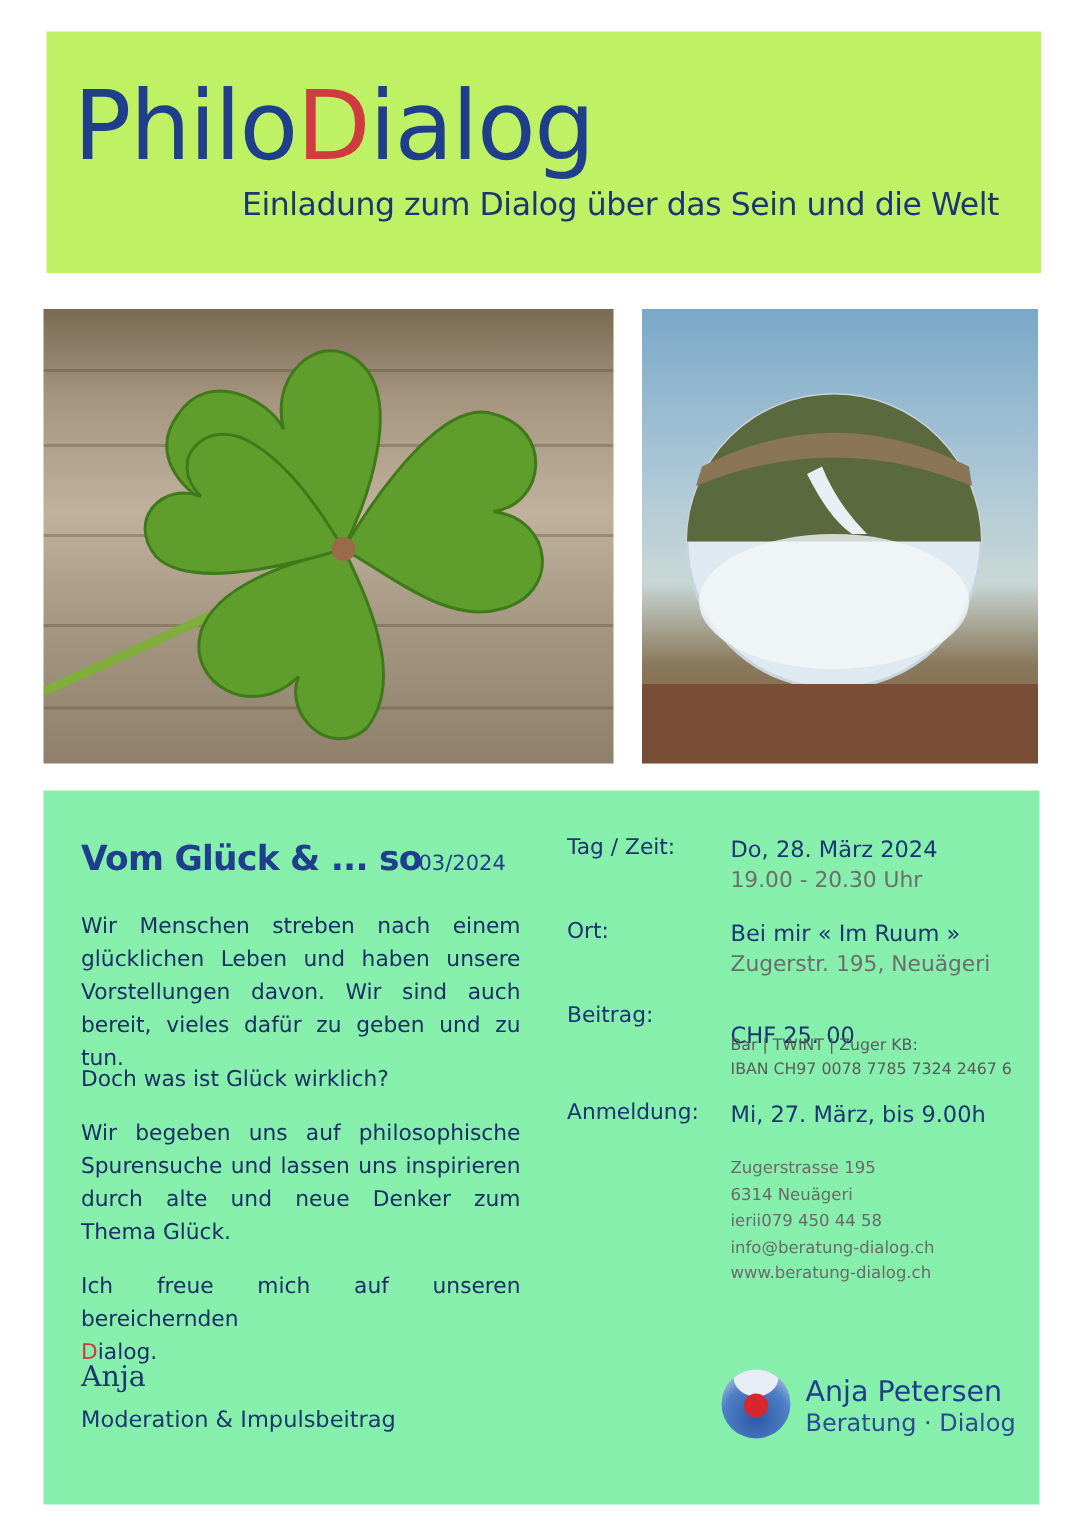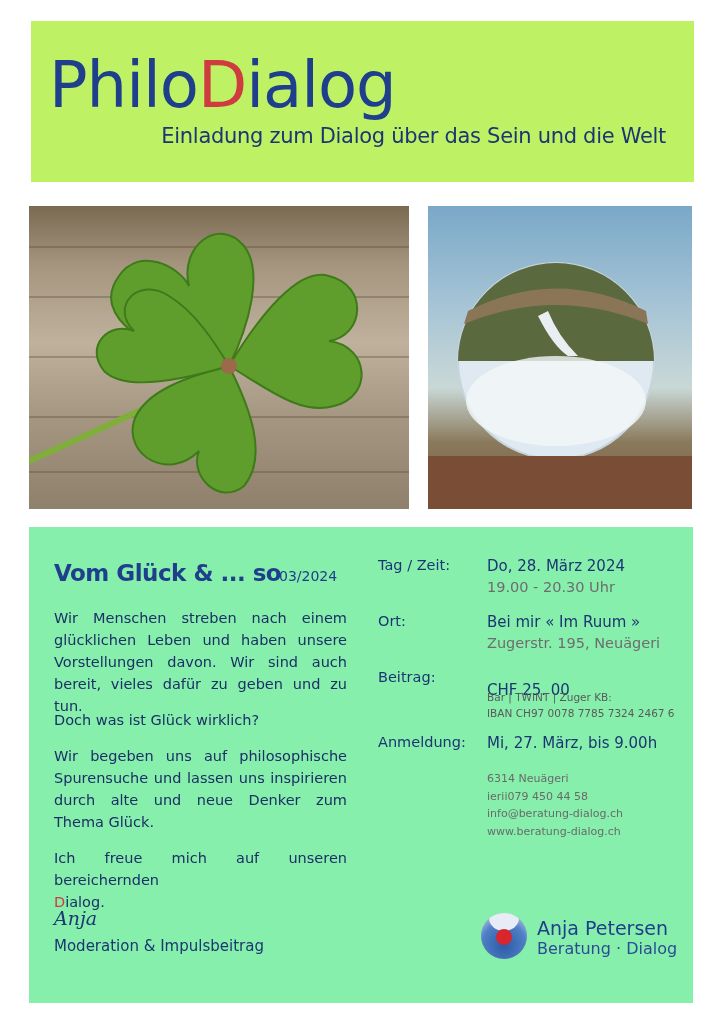--- a/index.html
+++ b/index.html
@@ -11,21 +11,21 @@
   .photo{position:absolute;overflow:hidden;}
   .photo-clover{left:29px;top:206px;width:380px;height:303px;background:linear-gradient(180deg,#7a6a52 0%,#a69680 20%,#bfb19c 45%,#a59682 70%,#8f806b 100%);}
   .photo-clover .stripe{position:absolute;left:0;width:100%;height:2px;background:rgba(90,75,55,0.35);}
   .photo-ball{left:428px;top:206px;width:264px;height:303px;background:linear-gradient(180deg,#7aa8c8 0%,#a9c6d6 35%,#c9d8d6 60%,#8a7a5c 78%,#7a5540 100%);}
   .panel{position:absolute;left:29px;top:527px;width:664px;height:476px;background:#86efac;}
   .title{position:absolute;left:25px;top:33px;font-size:23px;font-weight:bold;color:#1f3e8c;letter-spacing:-0.5px;}
   .title-date{position:absolute;left:250px;top:41px;font-size:14px;color:#1f3e8c;text-align:center;}
   .body-text{position:absolute;left:25px;width:293px;font-size:14.5px;line-height:22px;color:#1c2f66;text-align:justify;}
   .body-text p{margin:0;}
   .red{color:#cf3b3f;}
-  .sig{position:absolute;left:25px;top:380px;font-size:19px;font-style:italic;color:#1c3573;font-family:"DejaVu Serif",serif;}
+  .sig{position:absolute;left:25px;top:380px;font-size:19px;color:#1c3573;font-family:"DejaVu Serif",serif;}
   .role{position:absolute;left:25px;top:410px;font-size:15px;color:#1c3573;}
   .lbl{position:absolute;left:349px;font-size:14.5px;color:#1c3573;}
   .val{position:absolute;left:458px;font-size:15px;color:#1c3573;}
   .val2{position:absolute;left:458px;font-size:14.5px;color:#6d6d6d;}
   .small{position:absolute;left:458px;font-size:10.5px;color:#5a5a5a;line-height:16px;}
   .contact{position:absolute;left:458px;top:243px;font-size:11px;line-height:17.5px;color:#6a6a6a;}
   .logo-mark{position:absolute;left:452px;top:386px;width:46px;height:46px;border-radius:50%;background:radial-gradient(circle at 50% 70%,#2c5aa8 0%,#4f7fc4 55%,#dfe6f3 100%);overflow:hidden;}
   .logo-mark .dot{position:absolute;left:15px;top:16px;width:16px;height:16px;border-radius:50%;background:#d7262e;}
   .logo-mark .cut{position:absolute;left:8px;top:-8px;width:30px;height:26px;border-radius:50%;background:#e8edf5;}
   .logo-name{position:absolute;left:508px;top:390px;font-size:19px;color:#1f3e8c;}
@@ -98,20 +98,21 @@
 
   <div class="lbl" style="top:142px">Beitrag:</div>
   <div class="val" style="top:154px">CHF 25. 00</div>
   <div class="small" style="top:162px">Bar |  TWINT |  Zuger KB:</div>
   <div class="small" style="top:178px">IBAN CH97 0078 7785 7324 2467 6</div>
 
   <div class="lbl" style="top:207px">Anmeldung:</div>
   <div class="val" style="top:207px">Mi,  27. März,  bis 9.00h</div>
 
   <div class="contact">
+    <div>Zugerstrasse 195</div>
     <div>6314 Neuägeri</div>
     <div>ierii079 450 44 58</div>
     <div>info@beratung-dialog.ch</div>
     <div>www.beratung-dialog.ch</div>
   </div>
 
   <div class="logo-mark">
       <div class="cut"></div>
       <div class="dot"></div>
     </div>

